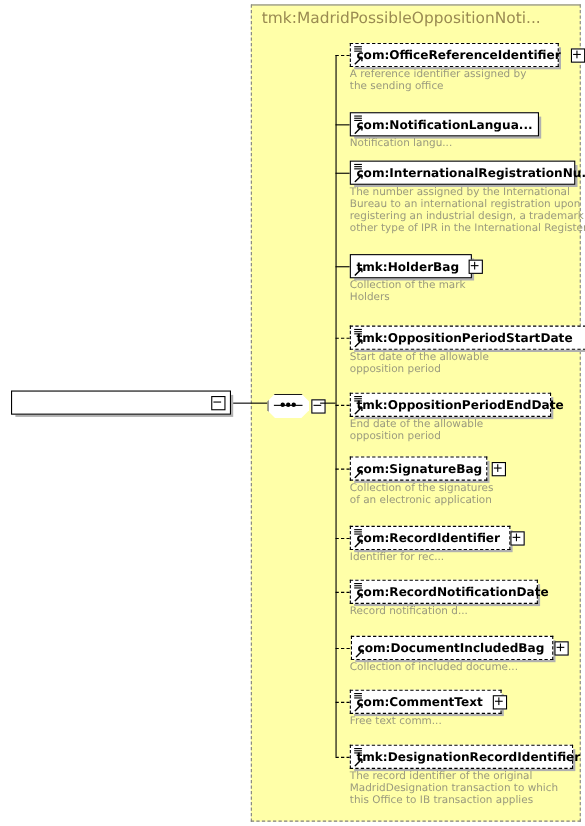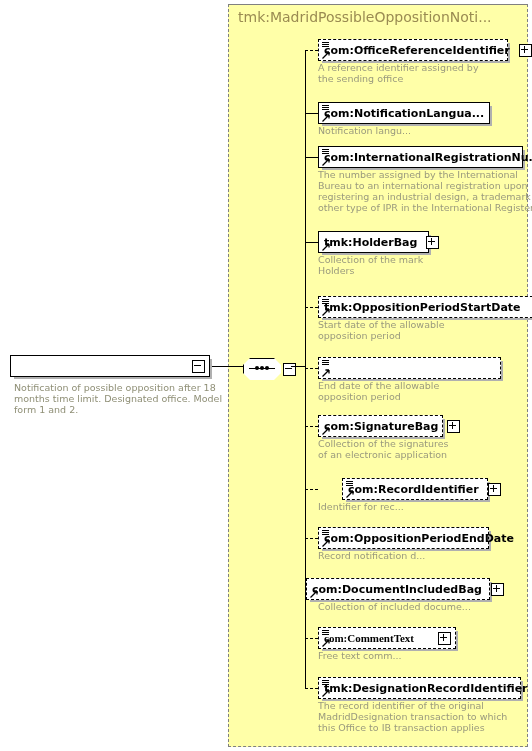--- a/index.html
+++ b/index.html
@@ -143,21 +143,20 @@
 
   <div class="group-box"></div>
   <div class="group-title">tmk:MadridPossibleOppositionNoti...</div>
 
   <div class="root-wrap">
     <div class="nodebox">
       <span class="exp-spacer"></span>
       <span class="expander"></span>
     </div>
   </div>
-  <div class="desc root-desc">Notification of possible opposition after 18 months time limit. Designated office. Model form 1 and 2.</div>
 
   <div class="ln-h" style="left:212px;top:366px;width:31px;"></div>
 
   <div class="seq-node">
     <div class="seq-shadow"></div>
     <div class="seq-oct"></div>
     <div class="seq-bar"></div>
     <div class="seq-dot d1"></div>
     <div class="seq-dot d2"></div>
     <div class="seq-dot d3"></div>
@@ -257,20 +256,21 @@
       <div class="child" style="left:318px;top:357px;">
       <div class="nodebox has-icon dashed" style="width:183px;">
         <span class="elem-icon">
          <span class="ln l1"></span>
             <span class="ln l2"></span>
             <span class="ln l3"></span>
          <svg class="arrow-icon" viewBox="0 0 8 8">
            <path d="M0.5 7.5 L7 1 M7 1 L3.4 1 M7 1 L7 4.6" stroke="#000" stroke-width="1.3" fill="none"></path>
          </svg>
        </span>
+        <span class="lbl">tmk:OppositionPeriodEndDate</span>
 
       </div>
     </div>
       <div class="desc" style="left:318px;top:380px;width:230px;">End date of the allowable
 opposition period</div>
       <div class="ln-h dash" style="left:305px;top:426px;width:13px;"></div>
       <div class="child" style="left:318px;top:415px;">
       <div class="nodebox has-icon dashed" style="width:125px;">
         <span class="elem-icon">
          <svg class="arrow-icon" viewBox="0 0 8 8">
@@ -278,21 +278,21 @@
          </svg>
        </span>
         <span class="lbl">com:SignatureBag</span>
         <span class="exp-spacer"></span>
           <span class="expander plus"></span>
       </div>
     </div>
       <div class="desc" style="left:318px;top:438px;width:230px;">Collection of the signatures
 of an electronic application</div>
       <div class="ln-h dash" style="left:305px;top:489px;width:13px;"></div>
-      <div class="child" style="left:318px;top:478px;margin-left:24px;">
+      <div class="child" style="left:318px;top:478px;">
       <div class="nodebox has-icon dashed" style="width:146px;">
         <span class="elem-icon">
          <span class="ln l1"></span>
             <span class="ln l2"></span>
             <span class="ln l3"></span>
          <svg class="arrow-icon" viewBox="0 0 8 8">
            <path d="M0.5 7.5 L7 1 M7 1 L3.4 1 M7 1 L7 4.6" stroke="#000" stroke-width="1.3" fill="none"></path>
          </svg>
        </span>
         <span class="lbl">com:RecordIdentifier</span>
@@ -305,42 +305,42 @@
       <div class="child" style="left:318px;top:527px;">
       <div class="nodebox has-icon dashed" style="width:171px;">
         <span class="elem-icon">
          <span class="ln l1"></span>
             <span class="ln l2"></span>
             <span class="ln l3"></span>
          <svg class="arrow-icon" viewBox="0 0 8 8">
            <path d="M0.5 7.5 L7 1 M7 1 L3.4 1 M7 1 L7 4.6" stroke="#000" stroke-width="1.3" fill="none"></path>
          </svg>
        </span>
-        <span class="lbl">com:OppositionPeriodEndDate</span>
+        <span class="lbl">com:RecordNotificationDate</span>
 
       </div>
     </div>
       <div class="desc" style="left:318px;top:550px;width:230px;">Record notification d...</div>
       <div class="ln-h dash" style="left:305px;top:589px;width:13px;"></div>
-      <div class="child" style="left:306px;top:578px;">
+      <div class="child" style="left:319px;top:578px;">
       <div class="nodebox has-icon dashed" style="width:184px;">
         <span class="elem-icon">
          <svg class="arrow-icon" viewBox="0 0 8 8">
            <path d="M0.5 7.5 L7 1 M7 1 L3.4 1 M7 1 L7 4.6" stroke="#000" stroke-width="1.3" fill="none"></path>
          </svg>
        </span>
         <span class="lbl">com:DocumentIncludedBag</span>
         <span class="exp-spacer"></span>
           <span class="expander plus"></span>
       </div>
     </div>
       <div class="desc" style="left:318px;top:601px;width:230px;">Collection of included docume...</div>
       <div class="ln-h dash" style="left:305px;top:638px;width:13px;"></div>
       <div class="child" style="left:318px;top:627px;">
-      <div class="nodebox has-icon dashed" style="width:138px;font-family:Liberation Serif, serif;">
+      <div class="nodebox has-icon dashed" style="width:138px;">
         <span class="elem-icon">
          <span class="ln l1"></span>
             <span class="ln l2"></span>
             <span class="ln l3"></span>
          <svg class="arrow-icon" viewBox="0 0 8 8">
            <path d="M0.5 7.5 L7 1 M7 1 L3.4 1 M7 1 L7 4.6" stroke="#000" stroke-width="1.3" fill="none"></path>
          </svg>
        </span>
         <span class="lbl">com:CommentText</span>
         <span class="exp-spacer"></span>

